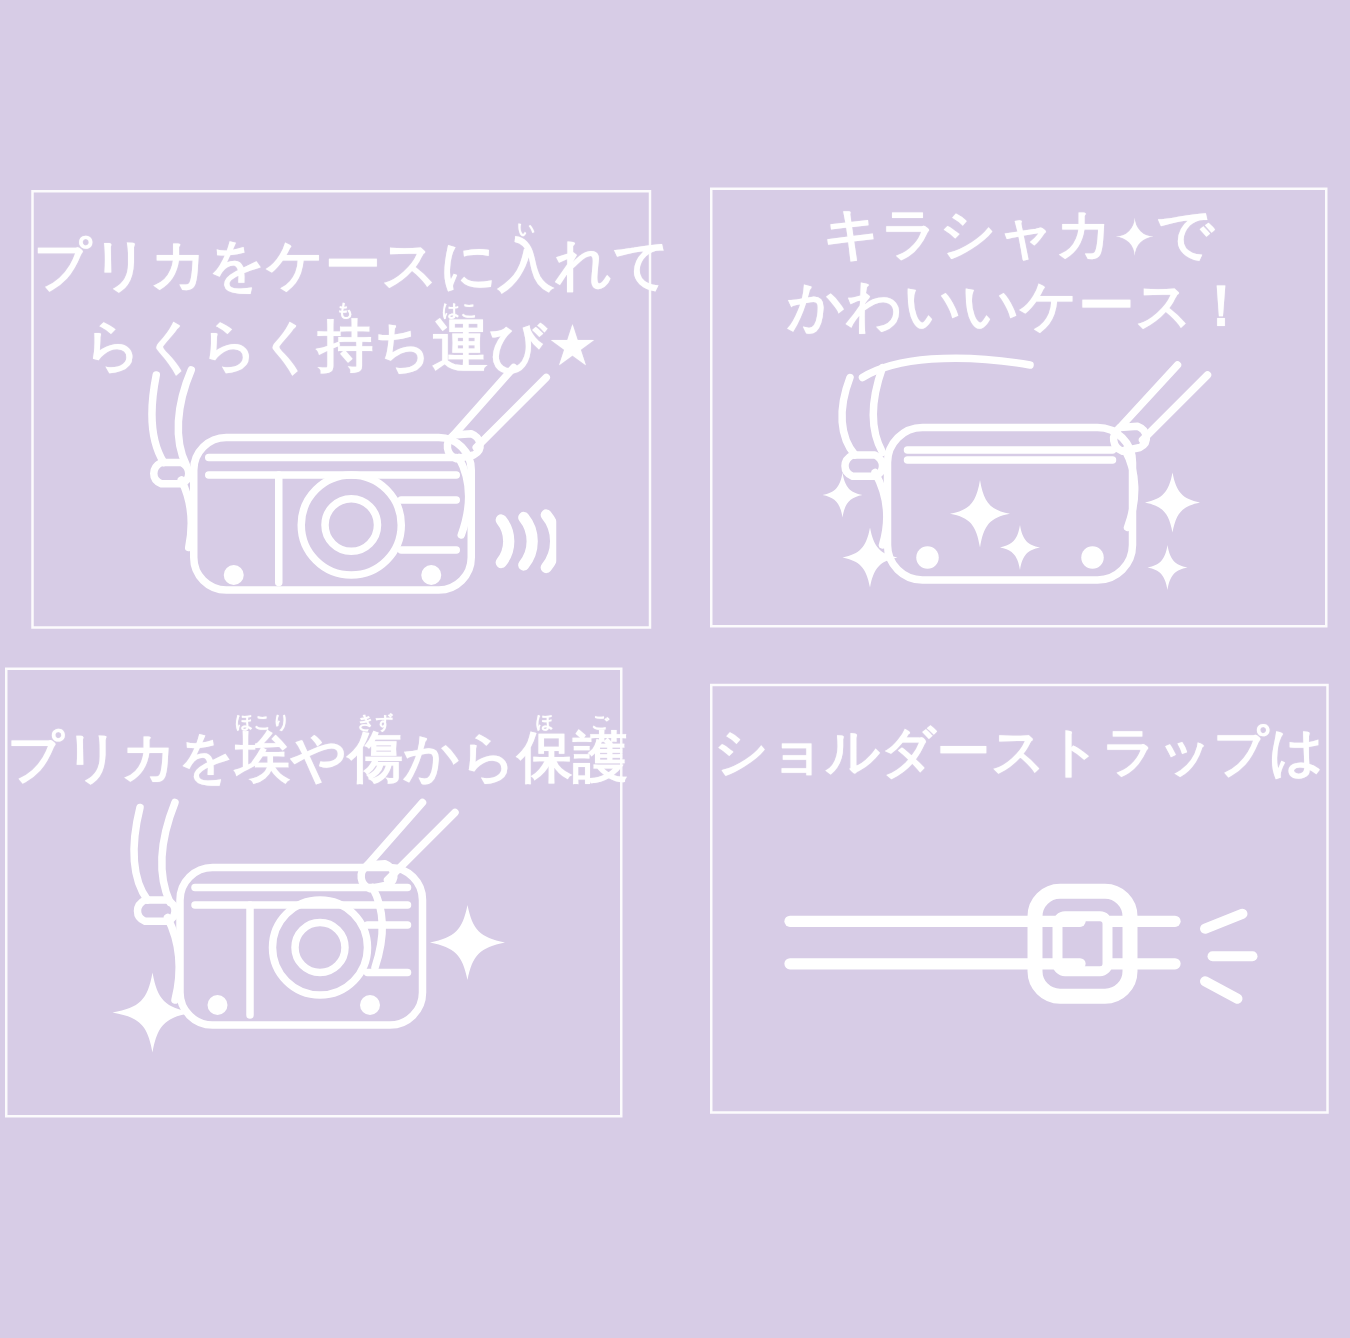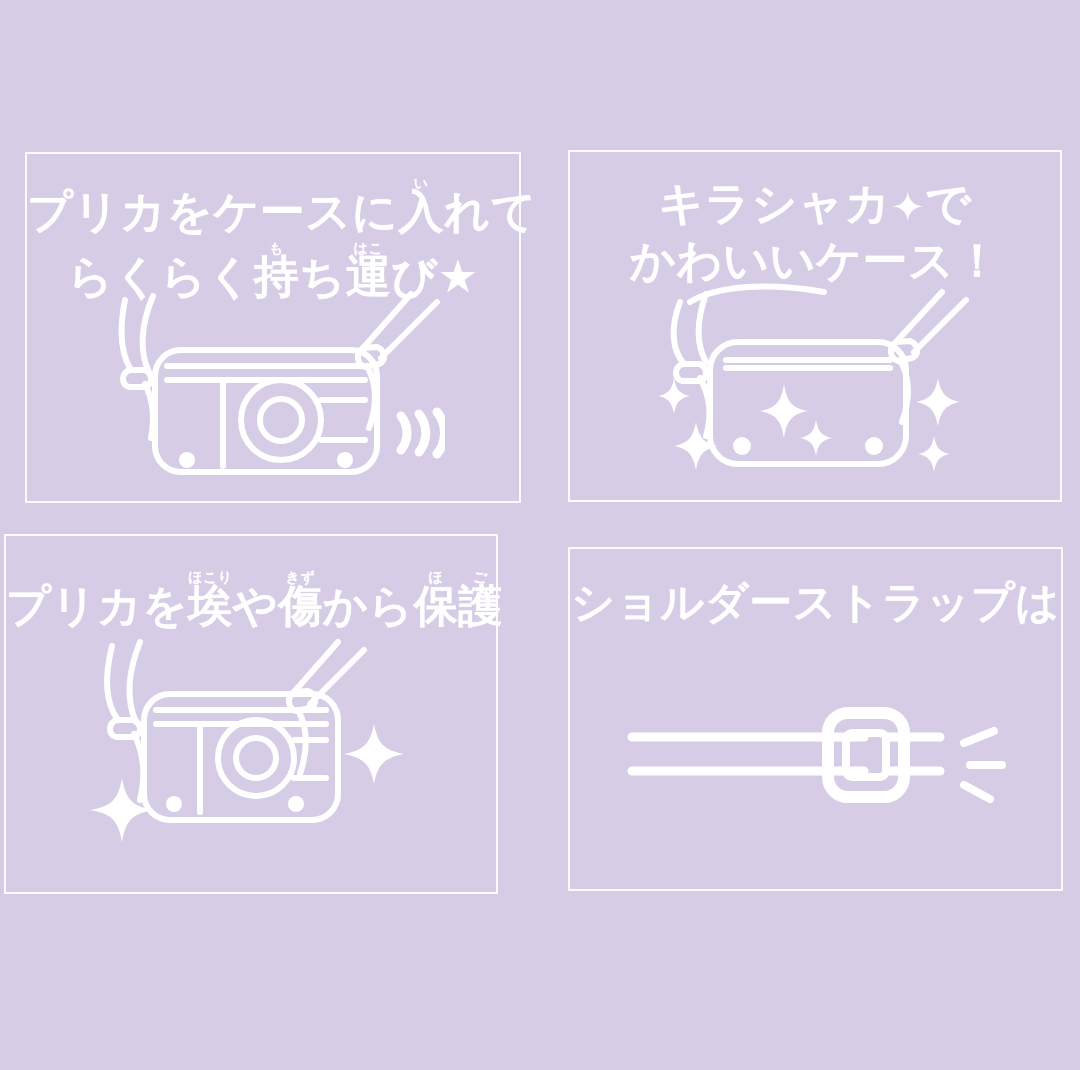--- a/index.html
+++ b/index.html
@@ -87,21 +87,21 @@
     position: absolute;
   }
 
   
   #panel-1 .title-block { top: 22px; }
   #panel-1 .tline:nth-child(1) { font-size: 45px; }
   #panel-1 .tline:nth-child(2) { font-size: 45px; margin-top: 6px; }
   #p1-art { left: 88px; top: 134px; }
 
   
-  #panel-2 .title-block { top: 29px; }
+  #panel-2 .title-block { top: 12px; }
   #panel-2 .tline { font-size: 45px; }
   #panel-2 .tline:nth-child(2) { margin-top: 10px; }
   #p2-art { left: 86px; top: 128px; }
 
   
   #panel-3 .title-block { top: 34px; }
   #panel-3 .tline { font-size: 44px; }
   #p3-art { left: 82px; top: 100px; }
 
   

